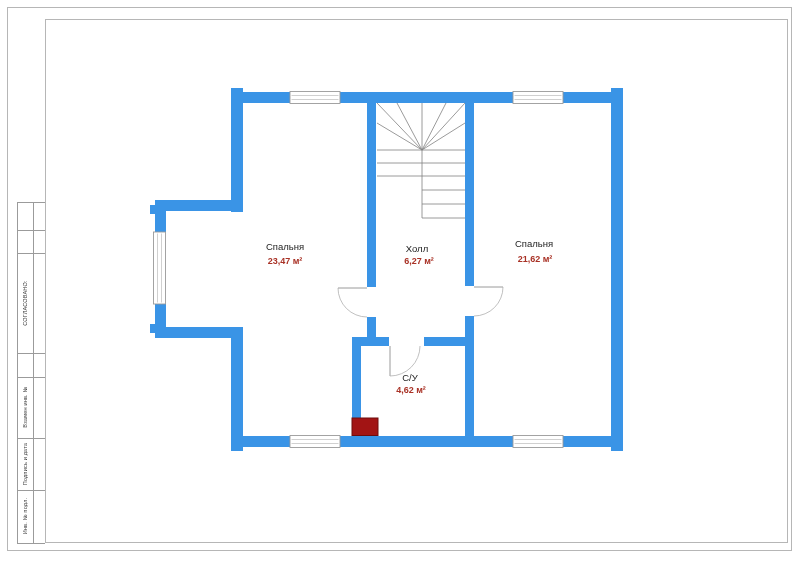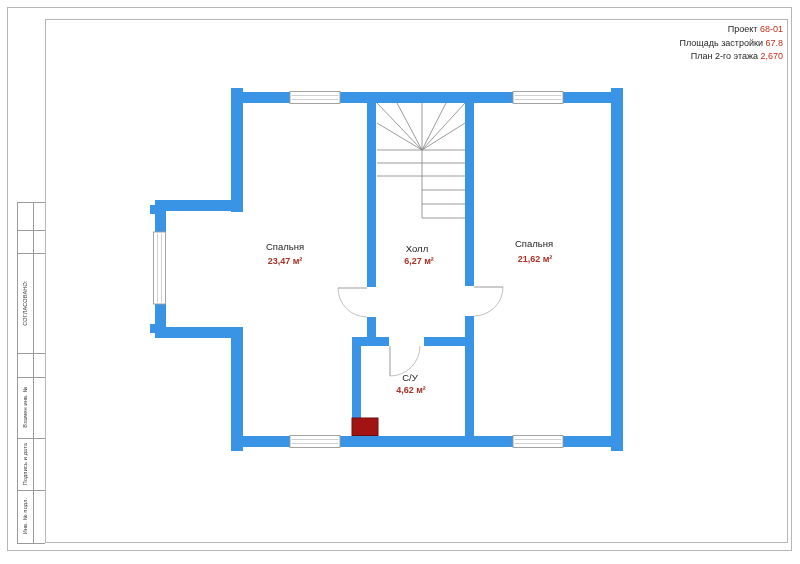--- a/index.html
+++ b/index.html
@@ -45,34 +45,20 @@
     <div class="tb-line" style="left:17px;top:377px;width:28px;height:1px;"></div>
     <div class="tb-line" style="left:17px;top:438px;width:28px;height:1px;"></div>
     <div class="tb-line" style="left:17px;top:490px;width:28px;height:1px;"></div>
     <div class="tb-line" style="left:17px;top:543px;width:28px;height:1px;"></div>
     <div class="vtext" style="left:25px;top:303px;">СОГЛАСОВАНО:</div>
     <div class="vtext" style="left:25px;top:407px;">Взамен инв. №</div>
     <div class="vtext" style="left:25px;top:464px;">Подпись и дата</div>
     <div class="vtext" style="left:25px;top:516px;">Инв. № подл.</div>
   </div>
 
-  <div class="header-block">
-    <div>
-      <span>Проект</span>
-      <span class="hval">68-01</span>
-    </div>
-    <div>
-      <span>Площадь застройки</span>
-      <span class="hval">67.8</span>
-    </div>
-    <div>
-      <span>План 2-го этажа</span>
-      <span class="hval">2,670</span>
-    </div>
-  </div>
 
   <svg width="800" height="564" viewBox="0 0 800 564">
 
     <g>
       <rect class="wall" x="231" y="92" width="392" height="11"></rect>
       <rect class="wall" x="231" y="436" width="392" height="11"></rect>
       <rect class="wall" x="231" y="92" width="12" height="120"></rect>
       <rect class="wall" x="231" y="327" width="12" height="120"></rect>
       <rect class="wall" x="611" y="92" width="12" height="355"></rect>
       <rect class="wall" x="155" y="200" width="88" height="11"></rect>

